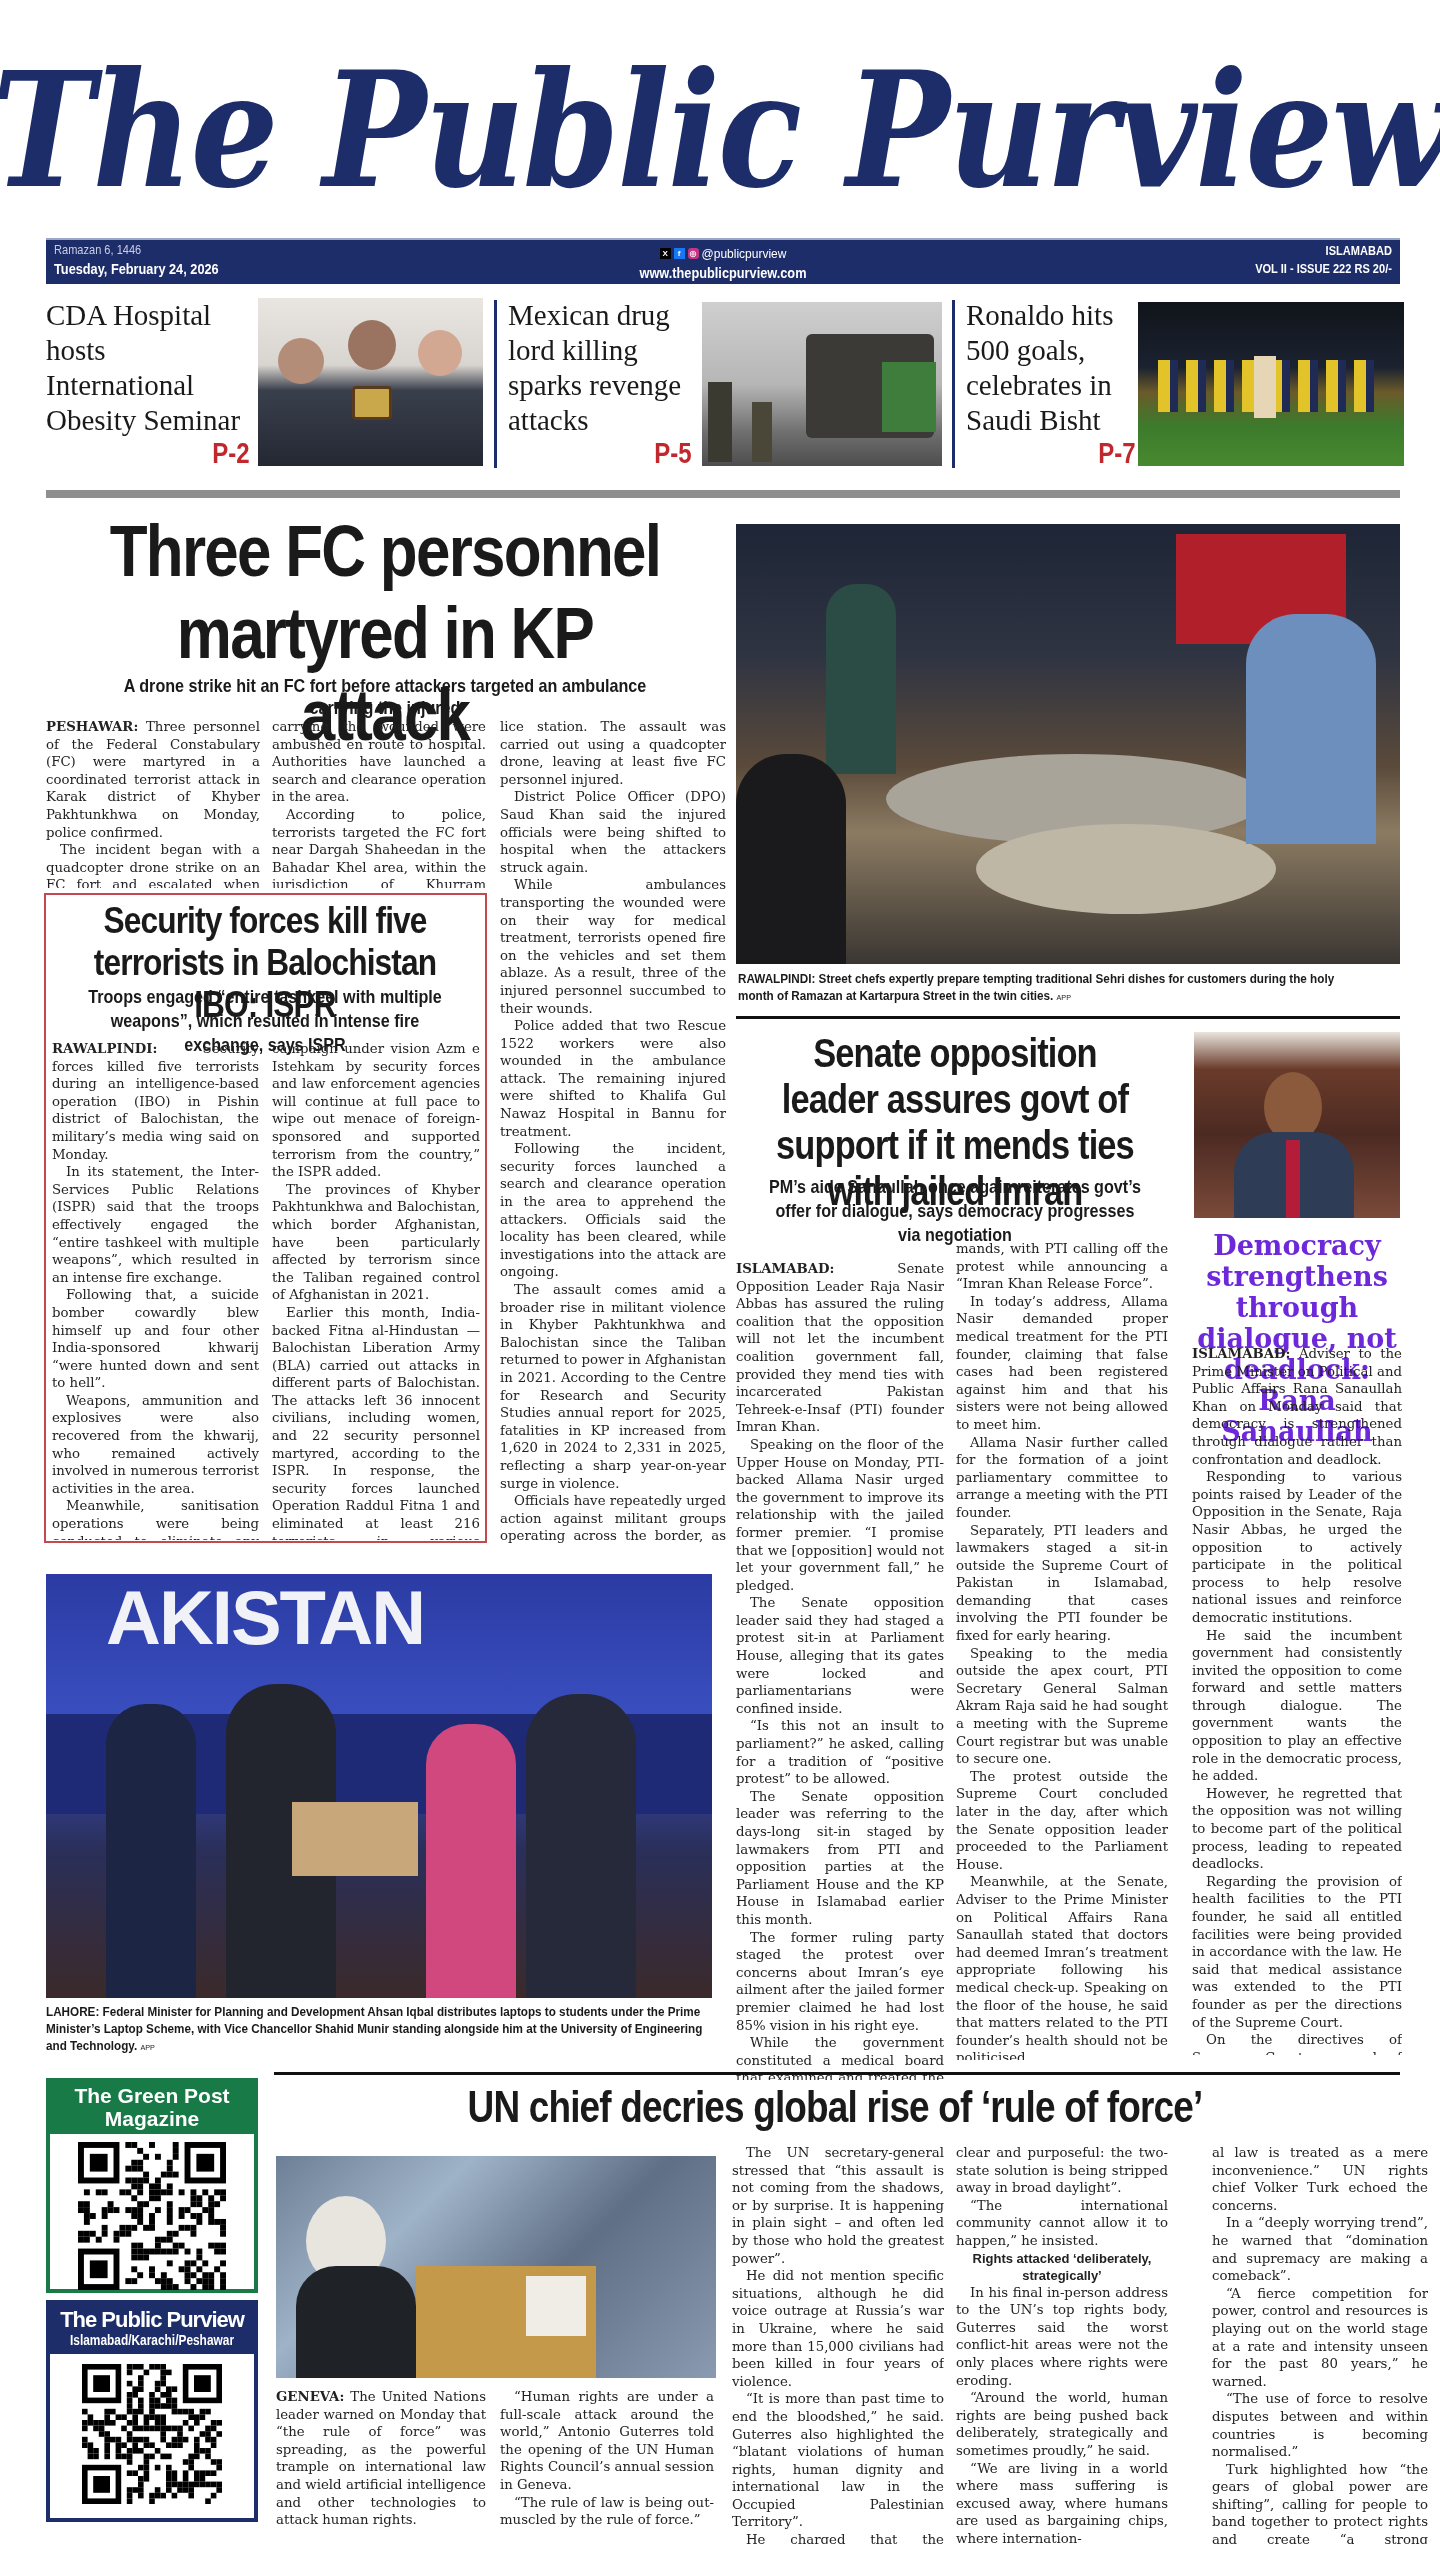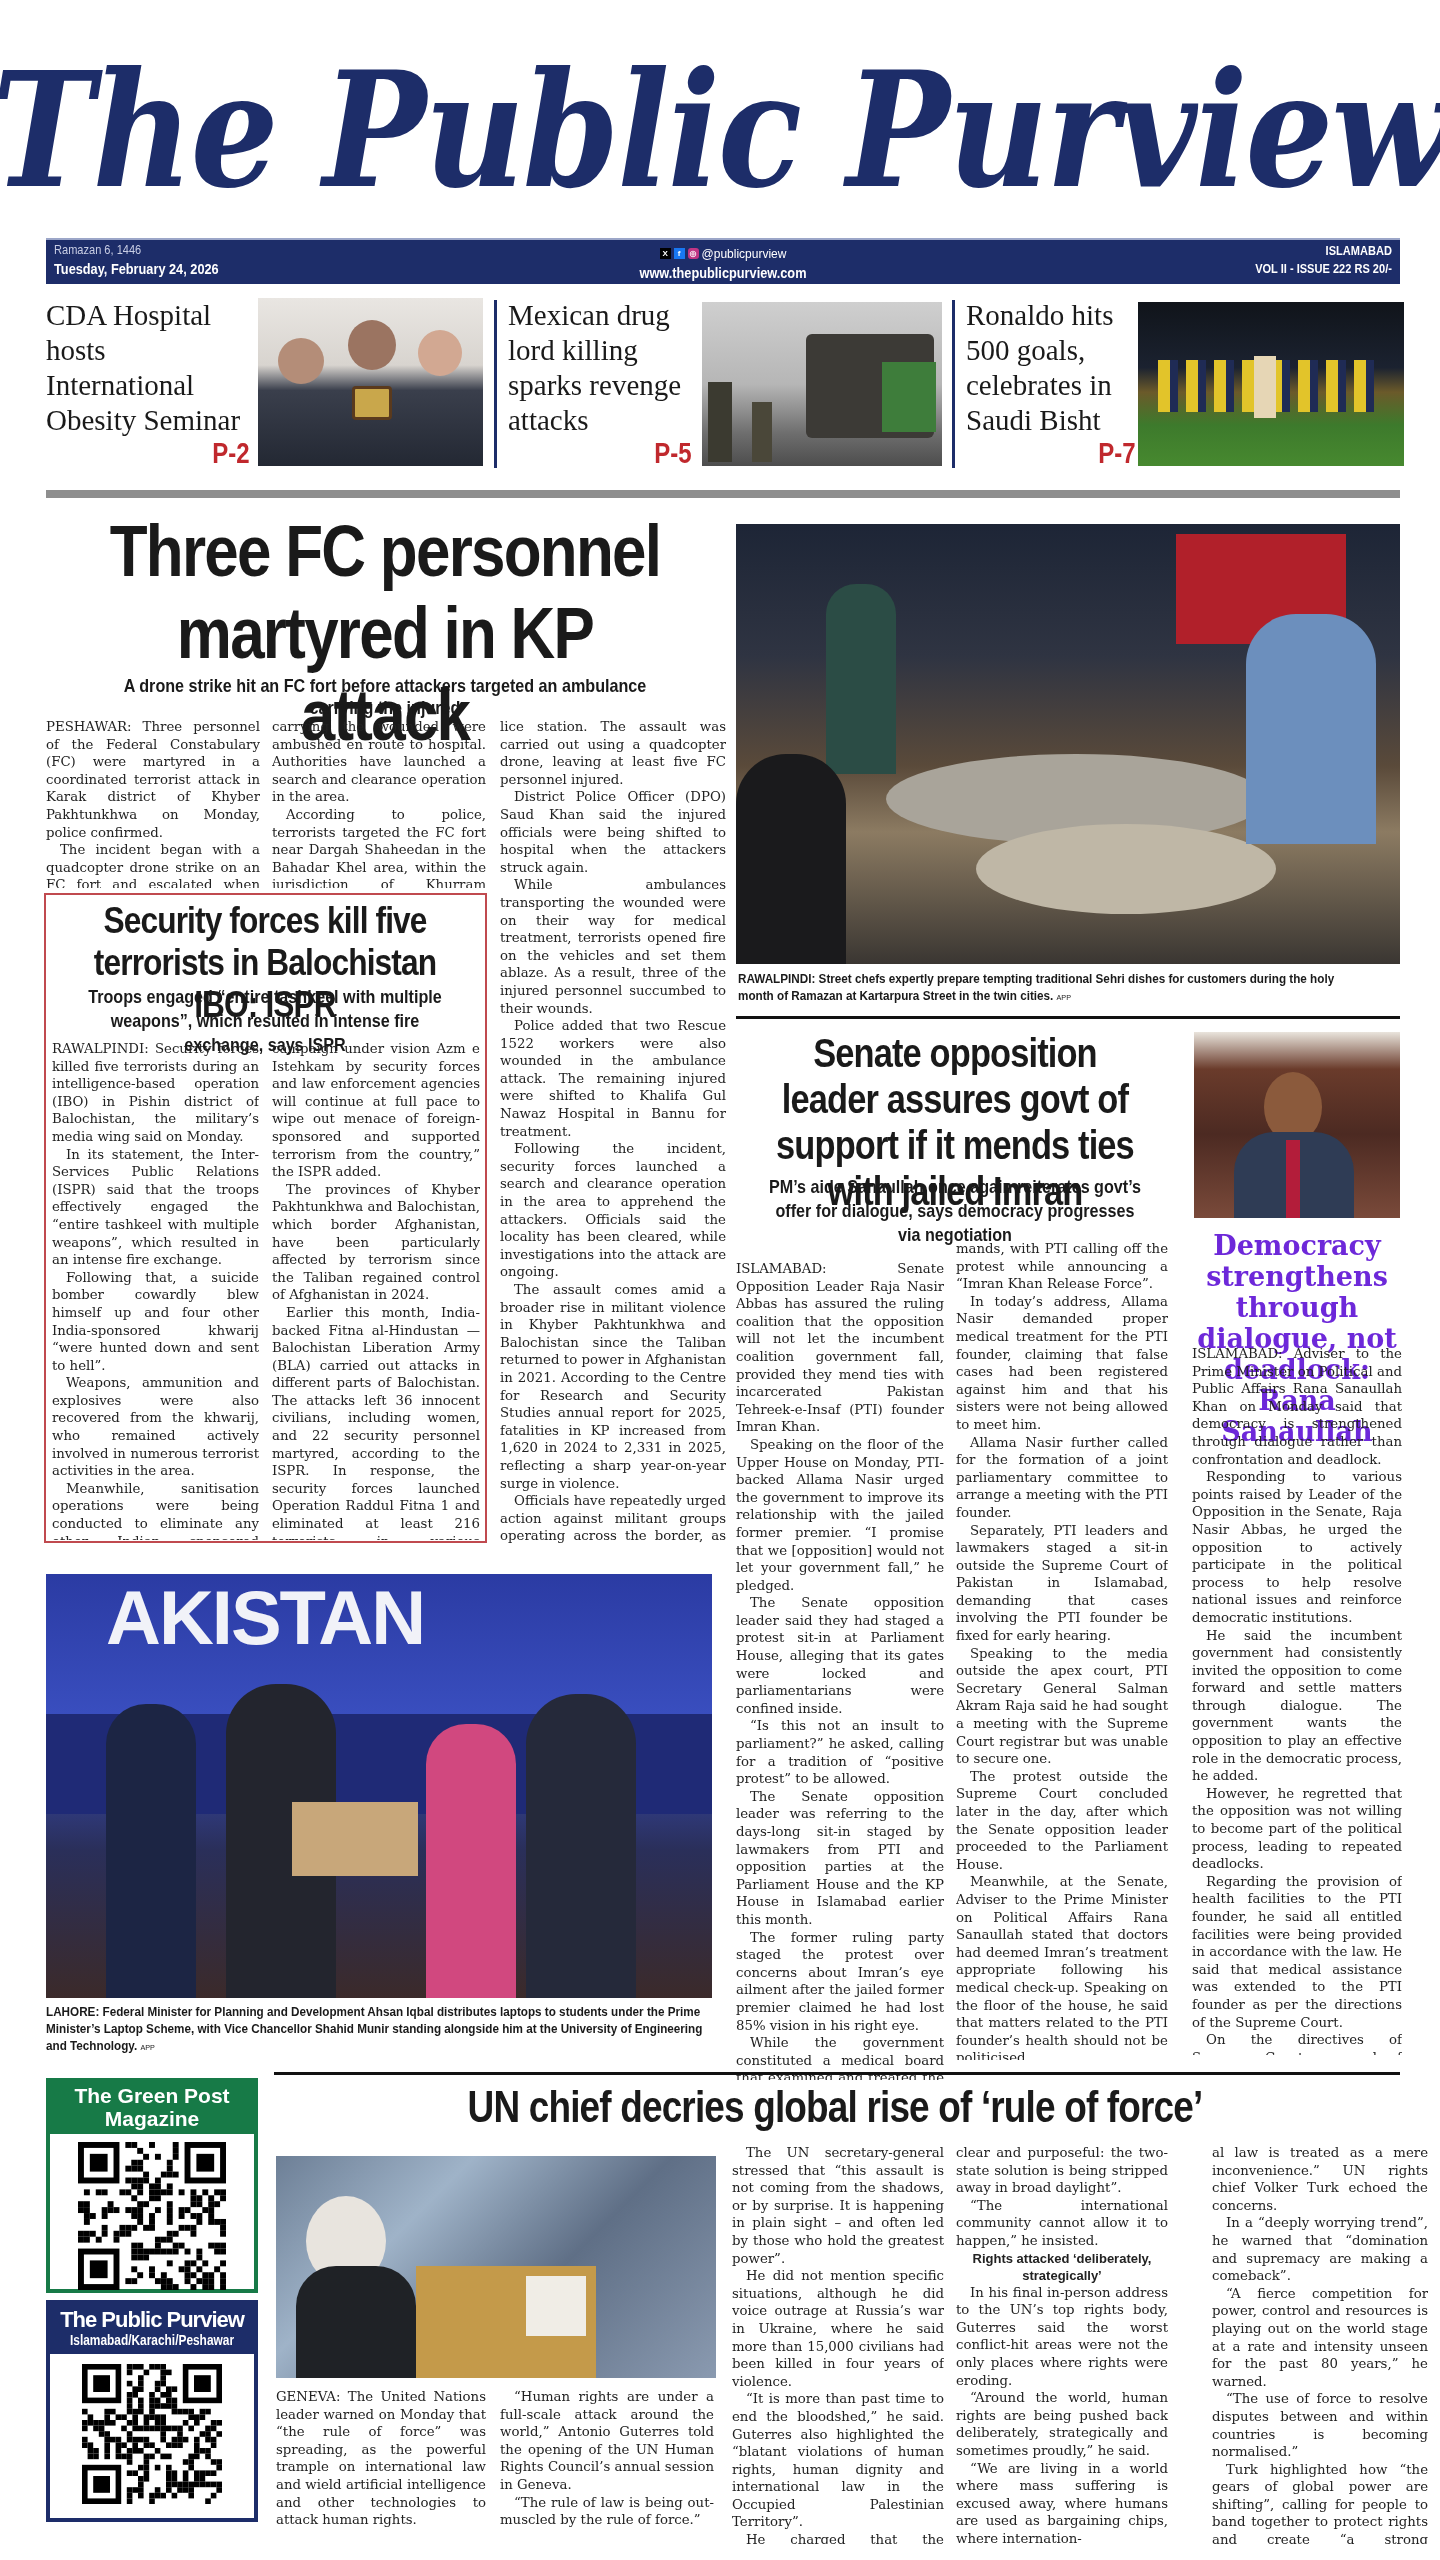--- a/index.html
+++ b/index.html
@@ -35,21 +35,21 @@
   .sep-gray { left: 46px; top: 490px; width: 1354px; height: 8px; background: #8e8e8e; }
 
   
   .cond { font-family: "Liberation Sans", sans-serif; font-weight: bold; transform-origin: center; }
   .h-main { left: 40px; top: 510px; width: 690px; text-align: center; font-size: 72px; line-height: 82px; letter-spacing: -2px; transform: scaleX(0.86); }
   .sub-main { left: 40px; top: 675px; width: 690px; text-align: center; font-size: 19px; transform: scaleX(0.85); }
 
   .body-text { font-family: "DejaVu Serif", serif; font-size: 13.3px; line-height: 17.6px; text-align: justify; hyphens: auto; color: #222; }
   .body-text p { text-indent: 14px; }
   .body-text p.lead { text-indent: 0; }
-  .dateline { font-weight: normal; }
+  .dateline { font-weight: bold; }
   .col { position: absolute; overflow: hidden; }
 
   .box-red { left: 44px; top: 893px; width: 443px; height: 650px; border: 2px solid #c04a4f; }
   .h-box { left: 50px; top: 900px; width: 430px; text-align: center; font-size: 36px; line-height: 42px; letter-spacing: -1px; transform: scaleX(0.88); }
   .sub-box { left: 50px; top: 985px; width: 430px; text-align: center; font-size: 19px; line-height: 24px; transform: scaleX(0.85); }
 
   .caption { font-family: "Liberation Sans", sans-serif; font-weight: bold; font-size: 13px; line-height: 17px; color: #1a1a1a; transform: scaleX(0.9); transform-origin: left; }
   .caption .agency { font-size: 8px; font-weight: normal; }
 
   .rule-black { height: 3px; background: #111; }
@@ -161,21 +161,21 @@
 <div class="col body-text" style="left:52px;top:1040px;width:207px;height:500px;">
   <p class="lead"><span class="dateline">RAWALPINDI:</span> <span>Security forces killed five terrorists during an intelligence-based operation (IBO) in Pishin district of Balochistan, the military’s media wing said on Monday.</span></p>
   <p>In its statement, the Inter-Services Public Relations (ISPR) said that the troops effectively engaged the “entire tashkeel with multiple weapons”, which resulted in an intense fire exchange.</p>
   <p>Following that, a suicide bomber cowardly blew himself up and four other India-sponsored khwarij “were hunted down and sent to hell”.</p>
   <p>Weapons, ammunition and explosives were also recovered from the khwarij, who remained actively involved in numerous terrorist activities in the area.</p>
   <p>Meanwhile, sanitisation operations were being conducted to eliminate any other Indian sponsored terrorist found in the area.</p>
 
 </div>
 <div class="col body-text" style="left:272px;top:1040px;width:208px;height:500px;">
   <p class="lead">campaign under vision Azm e Istehkam by security forces and law enforcement agencies will continue at full pace to wipe out menace of foreign-sponsored and supported terrorism from the country,” the ISPR added.</p>
-  <p>The provinces of Khyber Pakhtunkhwa and Balochistan, which border Afghanistan, have been particularly affected by terrorism since the Taliban regained control of Afghanistan in 2024.</p>
+  <p>The provinces of Khyber Pakhtunkhwa and Balochistan, which border Afghanistan, have been particularly affected by terrorism since the Taliban regained control of Afghanistan in 2021.</p>
   <p><span>Earlier this month, India-backed Fitna al-Hindustan — Balochistan Liberation Army (BLA) carried out attacks in different parts of Balochistan. The attacks left 36 innocent civilians, including women, and 22 security personnel martyred, according to the ISPR. In response, the security forces launched Operation Raddul Fitna 1 and eliminated at least 216 terrorists in various coordinated engagements and clearance operations.</span> </p>
 </div>
 
 <div class="abs photo" style="left:736px;top:524px;width:664px;height:440px;background:linear-gradient(180deg,#1d2536 0%,#2f3442 30%,#5a4a3a 55%,#8c7b62 70%,#3a3632 100%);">
   <div class="abs" style="left:440px;top:10px;width:170px;height:110px;background:#b1202a;"></div>
   <div class="abs" style="left:150px;top:230px;width:380px;height:90px;border-radius:50%;background:#a9a49a;"></div>
   <div class="abs" style="left:240px;top:300px;width:300px;height:90px;border-radius:50%;background:#bfb7a6;"></div>
   <div class="abs" style="left:90px;top:60px;width:70px;height:190px;background:#2b4c45;border-radius:30px 30px 0 0;"></div>
   <div class="abs" style="left:510px;top:90px;width:130px;height:230px;background:#6c8fbd;border-radius:50px 50px 0 0;"></div>
   <div class="abs" style="left:0;top:230px;width:110px;height:210px;background:#1a1a1c;border-radius:50px 50px 0 0;"></div>

